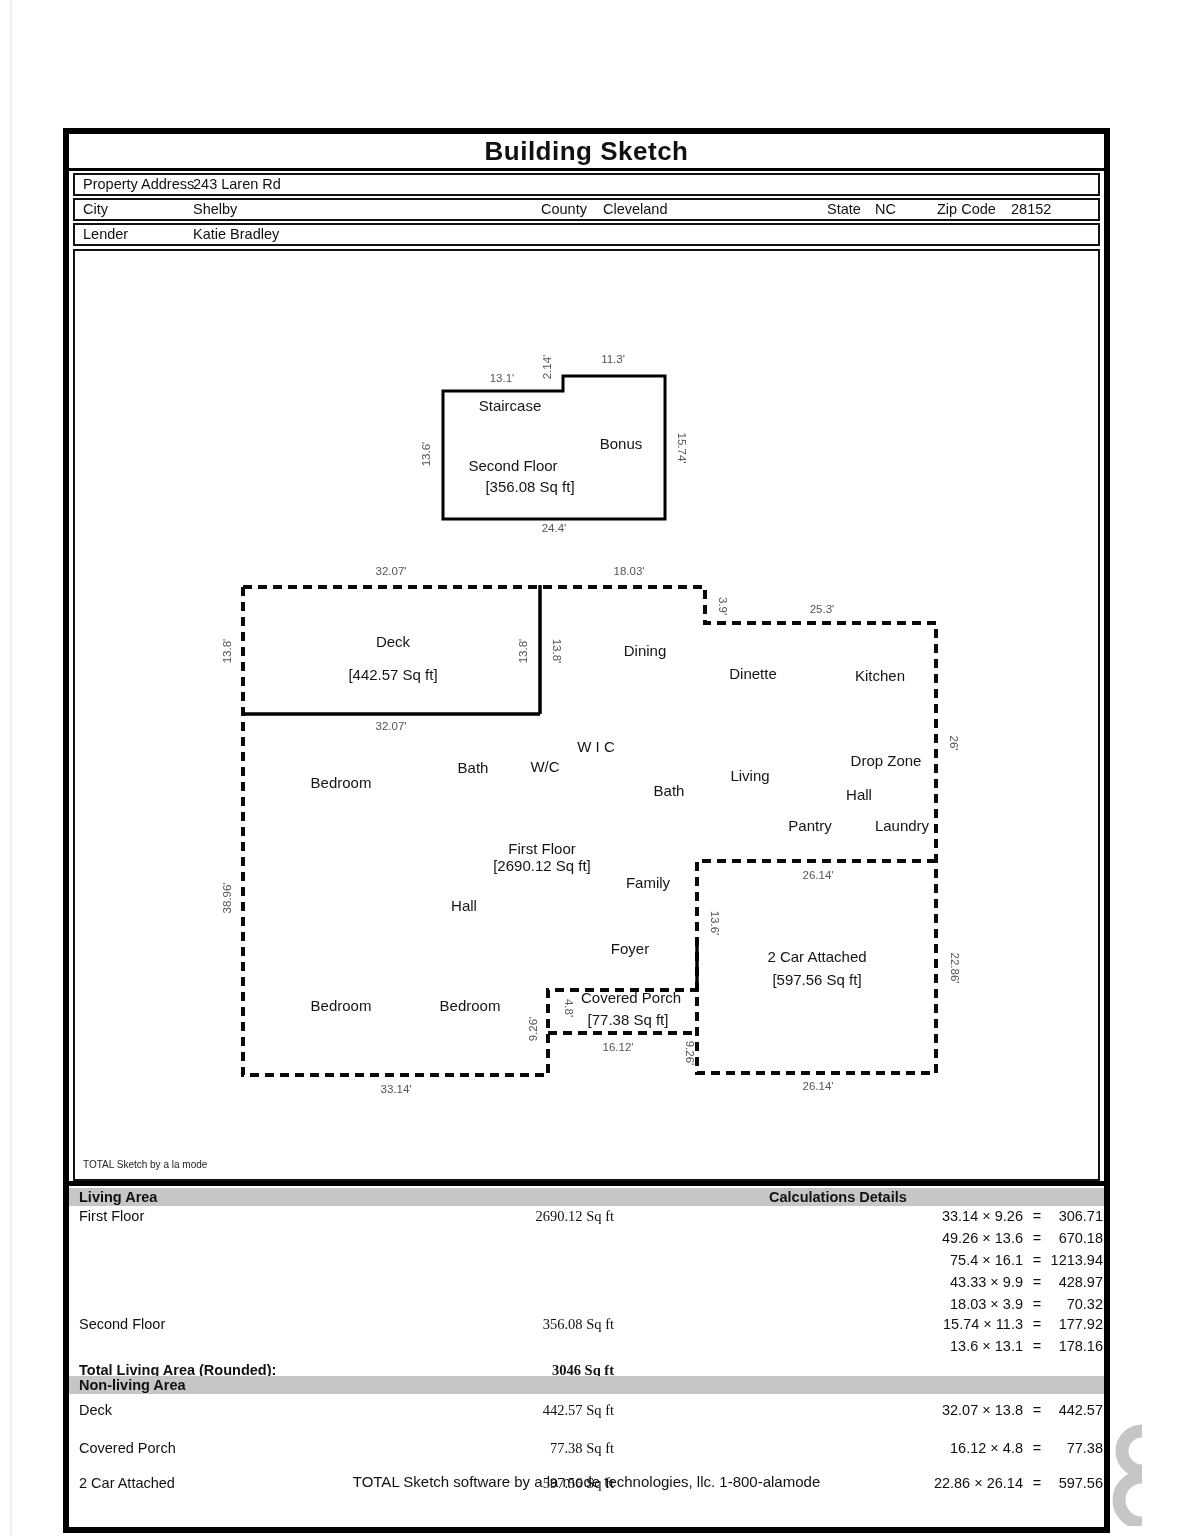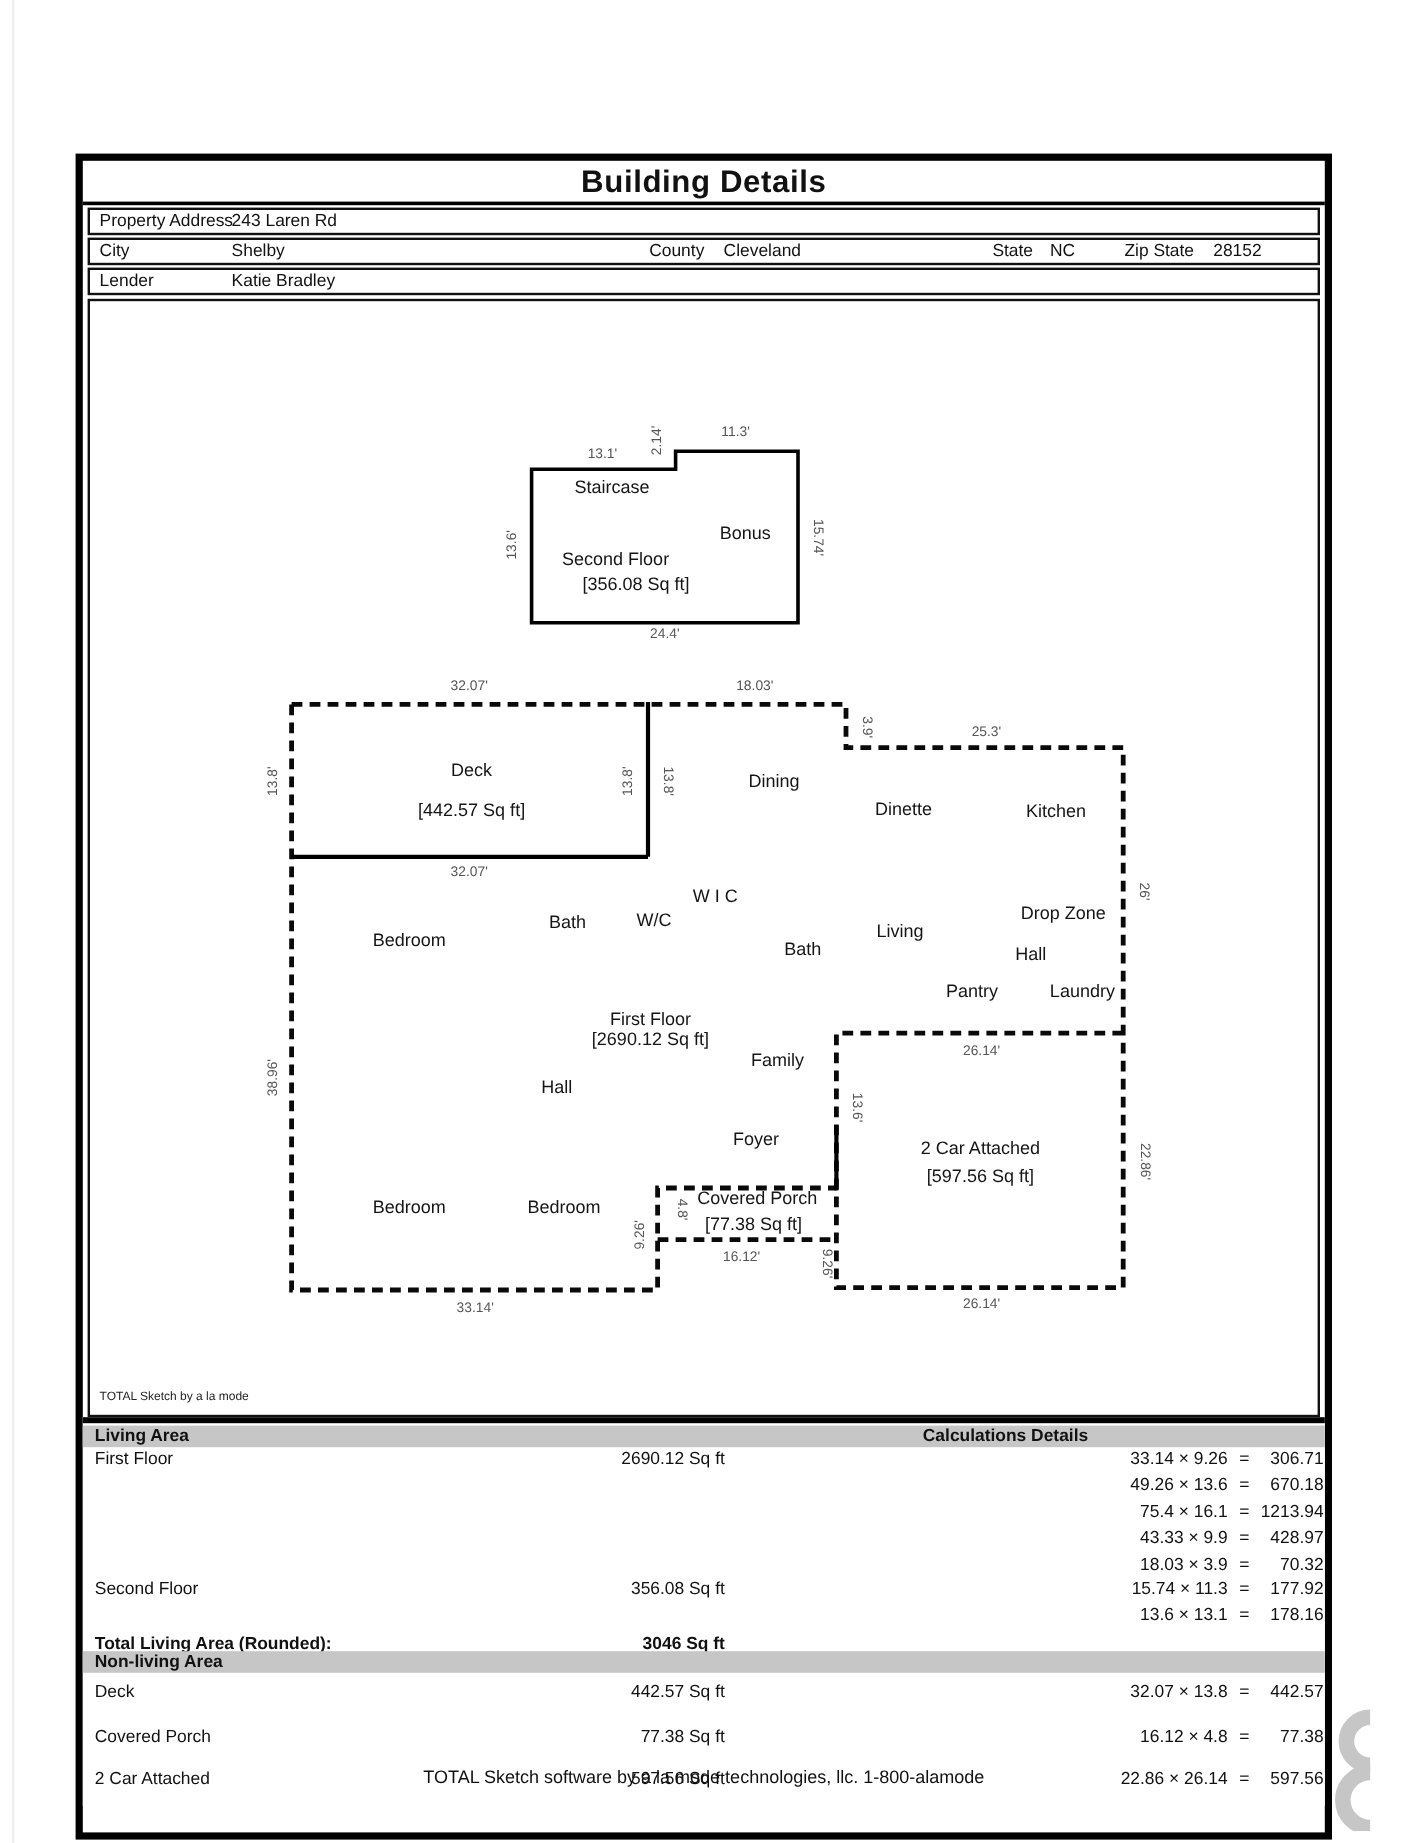--- a/index.html
+++ b/index.html
@@ -40,21 +40,21 @@
   }
   .calc{
     position:relative;border-top:5px solid #000;height:319px;
     font-size:14.5px;background:#fff;
   }
   .band{position:absolute;left:0;width:100%;height:18px;background:#c6c6c6;}
   .band1{top:2px;} .band2{top:190px;}
   .band .bl{position:absolute;left:10px;top:0;line-height:18px;font-weight:bold;}
   .band .bc{position:absolute;left:700px;top:0;line-height:18px;font-weight:bold;}
   .cl{position:absolute;left:10px;}
-  .cv{position:absolute;left:330px;width:205px;text-align:right;}
+  .cv{position:absolute;left:340px;width:205px;text-align:right;font-family:Liberation Serif, serif;}
   .ce{position:absolute;left:812px;width:142px;text-align:right;}
   .cq{position:absolute;left:957px;width:22px;text-align:center;}
   .cr{position:absolute;left:966px;width:68px;text-align:right;}
   .bold{font-weight:bold;}
   .foot{
     position:absolute;left:0;top:287px;width:100%;text-align:center;
     font-size:15px;color:#111;z-index:4;
   }
   
   .dim{font-size:11.5px;fill:#555;}
@@ -64,34 +64,34 @@
     overflow:hidden;mix-blend-mode:multiply;z-index:5;pointer-events:none;
   }
 </style>
 </head>
 <body>
 
 <div class="scanline"></div>
 
 <div class="doc">
 
-  <div class="title">Building Details</div>
+  <div class="title">Building Sketch</div>
 
   <div class="irow">
     <span class="f-label">Property Address</span>
     <span class="f-value">243 Laren Rd</span>
   </div>
   <div class="irow">
     <span class="f-label">City</span>
     <span class="f-value">Shelby</span>
     <span class="f-county-l">County</span>
     <span class="f-county-v">Cleveland</span>
     <span class="f-state-l">State</span>
     <span class="f-state-v">NC</span>
-    <span class="f-zip-l">Zip State</span>
+    <span class="f-zip-l">Zip Code</span>
     <span class="f-zip-v">28152</span>
   </div>
   <div class="irow">
     <span class="f-label">Lender</span>
     <span class="f-value">Katie Bradley</span>
   </div>
 
   <div class="sketch-box">
     <svg class="plan-svg" width="1023" height="928" viewBox="75 270 1023 928">
 

